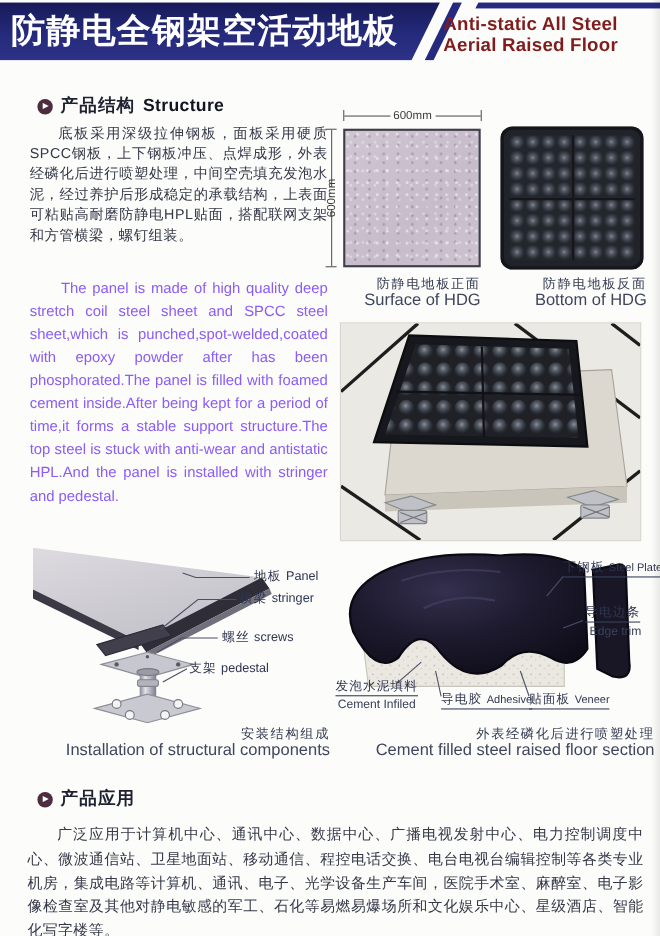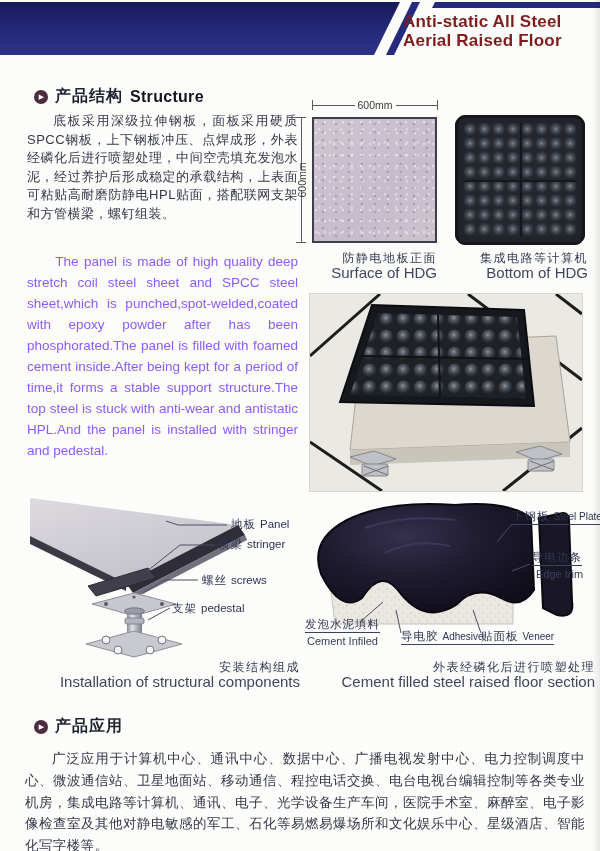--- a/index.html
+++ b/index.html
@@ -89,20 +89,21 @@
   .lab-sub{position:absolute;font-size:11px;color:#3a415c;white-space:nowrap;line-height:13px;}
 </style>
 </head>
 <body>
 
 <div id="page">
 
   <div class="banner"></div>
   <div class="banner-slash"></div>
   <div class="top-strip"></div>
+  <div class="title-zh">防静电全钢架空活动地板</div>
   <div class="title-en">
     <div>Anti-static All Steel</div>
     <div>Aerial Raised Floor</div>
   </div>
 
   <div class="sec-head" style="left:34px;top:86px;">
     <span class="sec-icon"></span>
     <span class="sec-zh">产品结构</span>
     <span class="sec-en">Structure</span>
   </div>
@@ -124,21 +125,21 @@
   <div class="photo-surface"></div>
   <div class="photo-bottom">
     <div class="bumps"></div>
   </div>
 
   <div class="cap cap1">
     <span class="zh">防静电地板正面</span>
     <span class="en">Surface of HDG</span>
   </div>
   <div class="cap cap2">
-    <span class="zh">集成电路等计算机</span>
+    <span class="zh">防静电地板反面</span>
     <span class="en">Bottom of HDG</span>
   </div>
 
   <div class="photo-assembled">
     <svg width="272" height="197" viewBox="0 0 272 197">
       <defs>
         <radialGradient id="bdome" cx="45%" cy="38%" r="60%">
           <stop offset="0" stop-color="#8b909b"></stop>
             <stop offset="0.35" stop-color="#545a64"></stop>
           <stop offset="0.75" stop-color="#2d3138"></stop>

